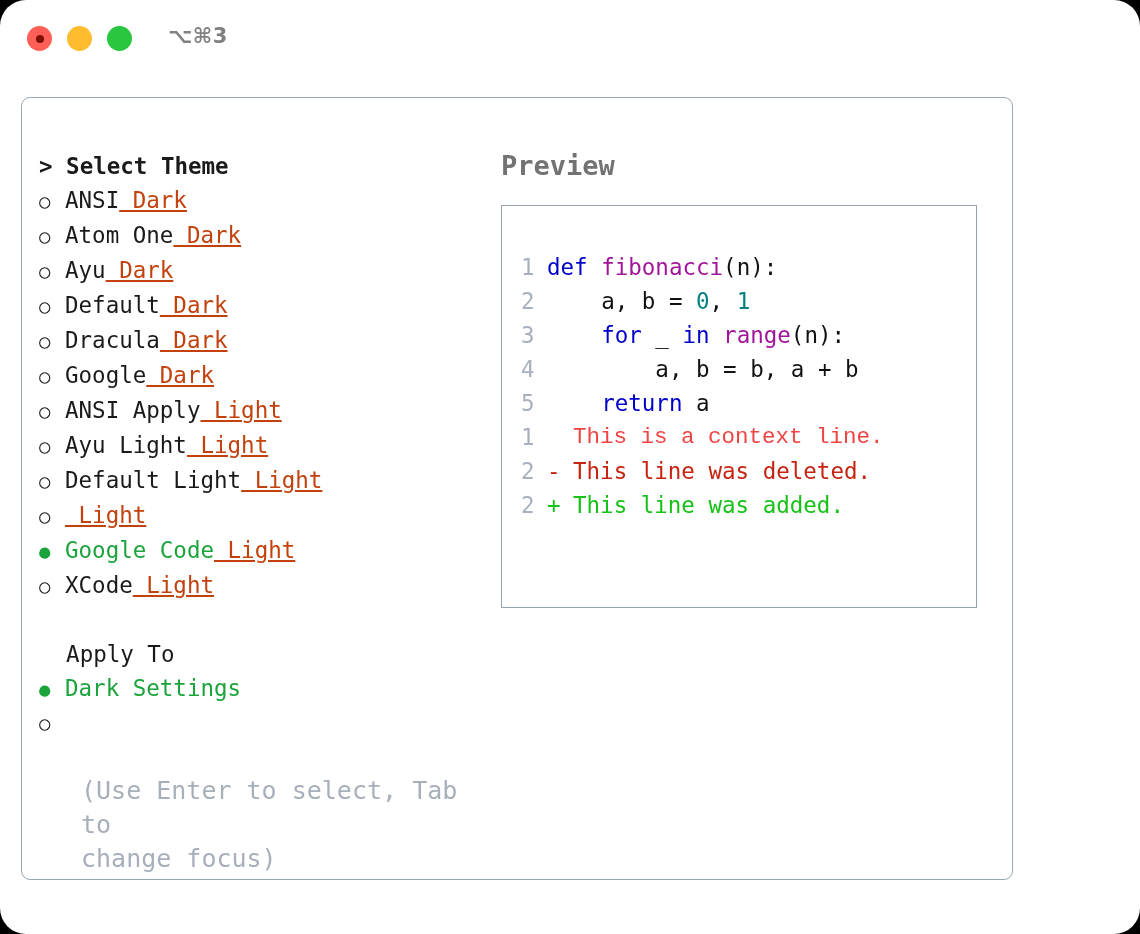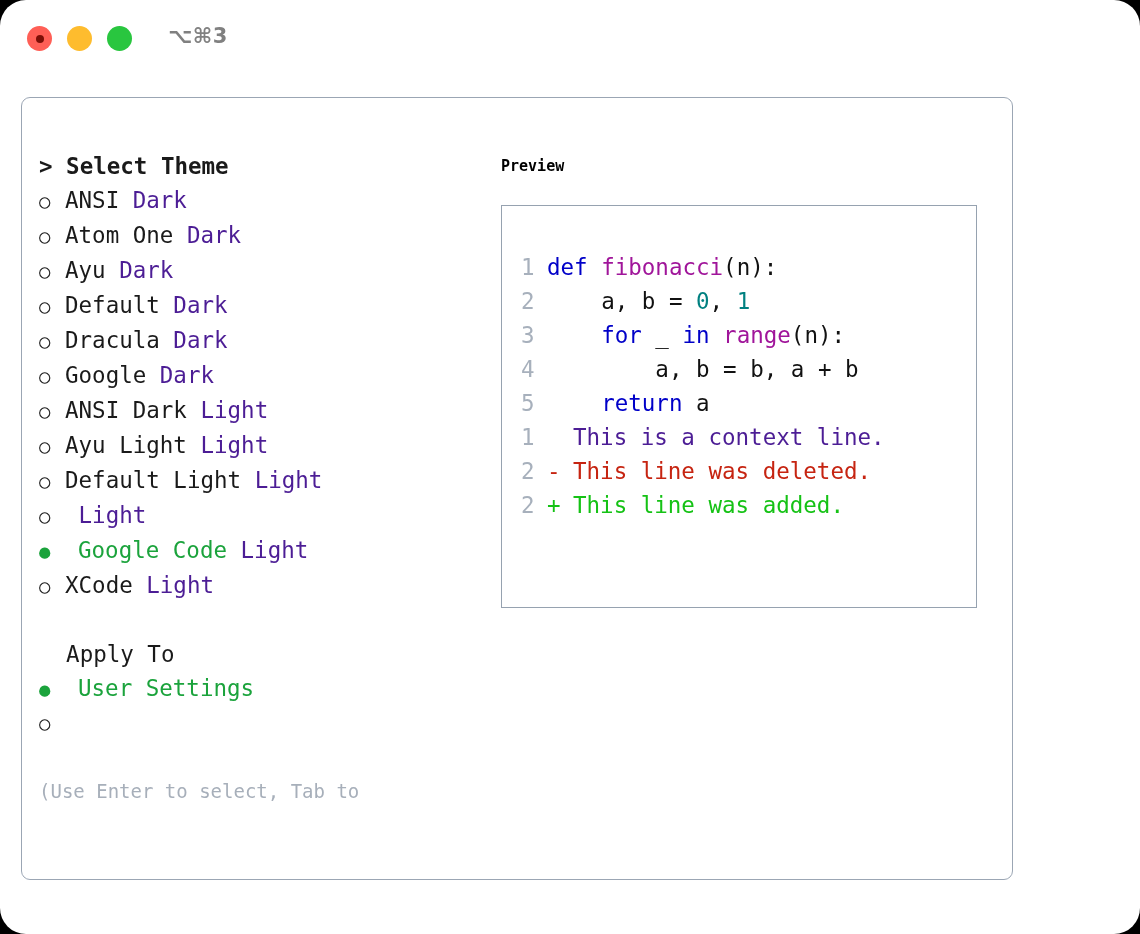--- a/index.html
+++ b/index.html
@@ -107,45 +107,46 @@
   }
   .marker {
     display: inline-block;
     width: 26px;
     flex: 0 0 26px;
     font-size: 19px;
     color: #222222;
   }
   .row.selected .marker { color: #1ba33c; }
   .label { color: #1a1a1a; }
-  .row.selected .label { color: #1ba33c; margin-left: 13px; }
-  .meta  { color: #4c1d95; }
+  .row.selected .label { color: #1ba33c; }
+  .meta  { color: #c2410c; text-decoration: underline; }
 
   .spacer { height: 34px; }
 
   .hint {
     margin-top: 34px;
-    font-size: 19px;
+    font-size: 25px;
     line-height: 34px;
     color: #a7afba;
     width: 410px;
+    margin-left: 42px;
   }
 
   
   .right-col {
     position: absolute;
     left: 479px;
     top: 51px;
     width: 490px;
   }
   .preview-title {
-    font-size: 15px;
+    font-size: 27px;
     line-height: 34px;
     font-weight: 700;
-    color: #000000;
+    color: #737373;
   }
   .preview-box {
     margin-top: 22px;
     width: 476px;
     height: 403px;
     border: 1.6px solid #96a2b0;
     box-sizing: border-box;
     background: #ffffff;
     position: relative;
   }
@@ -179,21 +180,21 @@
     font-size: 22.5px;
     line-height: 34px;
     white-space: pre;
   }
   .sign {
     display: inline-block;
     width: 26px;
     flex: 0 0 26px;
     text-align: left;
   }
-  .d-ctx  { color: #4c1d95; }
+  .d-ctx  { color: #ef4444; font-family: Liberation Mono, monospace; }
   .d-del  { color: #c62411; }
   .d-add  { color: #15c215; }
 </style>
 </head>
 <body>
 
 <div class="window">
 
   <div class="titlebar">
     <div class="lights">
@@ -210,38 +211,39 @@
 
     <div class="left-col">
       <div class="section-head bold"><span>&gt;</span> <span>Select Theme</span></div>
       <div id="theme-list">
           <div class="row"><span class="marker">○</span><span class="label">ANSI</span><span class="meta"> Dark</span></div>
           <div class="row"><span class="marker">○</span><span class="label">Atom One</span><span class="meta"> Dark</span></div>
           <div class="row"><span class="marker">○</span><span class="label">Ayu</span><span class="meta"> Dark</span></div>
           <div class="row"><span class="marker">○</span><span class="label">Default</span><span class="meta"> Dark</span></div>
           <div class="row"><span class="marker">○</span><span class="label">Dracula</span><span class="meta"> Dark</span></div>
           <div class="row"><span class="marker">○</span><span class="label">Google</span><span class="meta"> Dark</span></div>
-          <div class="row"><span class="marker">○</span><span class="label">ANSI Dark</span><span class="meta"> Light</span></div>
+          <div class="row"><span class="marker">○</span><span class="label">ANSI Apply</span><span class="meta"> Light</span></div>
           <div class="row"><span class="marker">○</span><span class="label">Ayu Light</span><span class="meta"> Light</span></div>
           <div class="row"><span class="marker">○</span><span class="label">Default Light</span><span class="meta"> Light</span></div>
           <div class="row"><span class="marker">○</span><span class="meta"> Light</span></div>
           <div class="row selected"><span class="marker">●</span><span class="label">Google Code</span><span class="meta"> Light</span></div>
           <div class="row"><span class="marker">○</span><span class="label">XCode</span><span class="meta"> Light</span></div>
         </div>
 
       <div class="spacer"></div>
 
       <div class="section-head">  <span>Apply To</span></div>
       <div id="apply-list">
-          <div class="row selected"><span class="marker">●</span><span class="label">User Settings</span></div>
+          <div class="row selected"><span class="marker">●</span><span class="label">Dark Settings</span></div>
           <div class="row"><span class="marker">○</span></div>
         </div>
 
       <div class="hint">
         <div>(Use Enter to select, Tab to</div>
+        <div>change focus)</div>
       </div>
     </div>
 
     <div class="right-col">
       <div class="preview-title">Preview</div>
       <div class="preview-box">
         <div class="code" id="code-block"><div class="cline"><span class="lno">1</span><span class="ctext"><span class="tok-kw">def </span><span class="tok-fn">fibonacci</span><span class="tok-pl">(n):</span></span></div><div class="cline"><span class="lno">2</span><span class="ctext"><span class="tok-pl">    a, b = </span><span class="tok-num">0</span><span class="tok-pl">, </span><span class="tok-num">1</span></span></div><div class="cline"><span class="lno">3</span><span class="ctext"><span class="tok-pl">    </span><span class="tok-kw">for</span><span class="tok-pl"> _ </span><span class="tok-kw">in</span><span class="tok-pl"> </span><span class="tok-fn">range</span><span class="tok-pl">(n):</span></span></div><div class="cline"><span class="lno">4</span><span class="ctext"><span class="tok-pl">        a, b = b, a + b</span></span></div><div class="cline"><span class="lno">5</span><span class="ctext"><span class="tok-pl">    </span><span class="tok-kw">return</span><span class="tok-pl"> a</span></span></div></div>
         <div class="diff" id="diff-block"><div class="cline"><span class="lno">1</span><span class="sign d-ctx"> </span><span class="d-ctx">This is a context line.</span></div><div class="cline"><span class="lno">2</span><span class="sign d-del">-</span><span class="d-del">This line was deleted.</span></div><div class="cline"><span class="lno">2</span><span class="sign d-add">+</span><span class="d-add">This line was added.</span></div></div>
       </div>
     </div>

